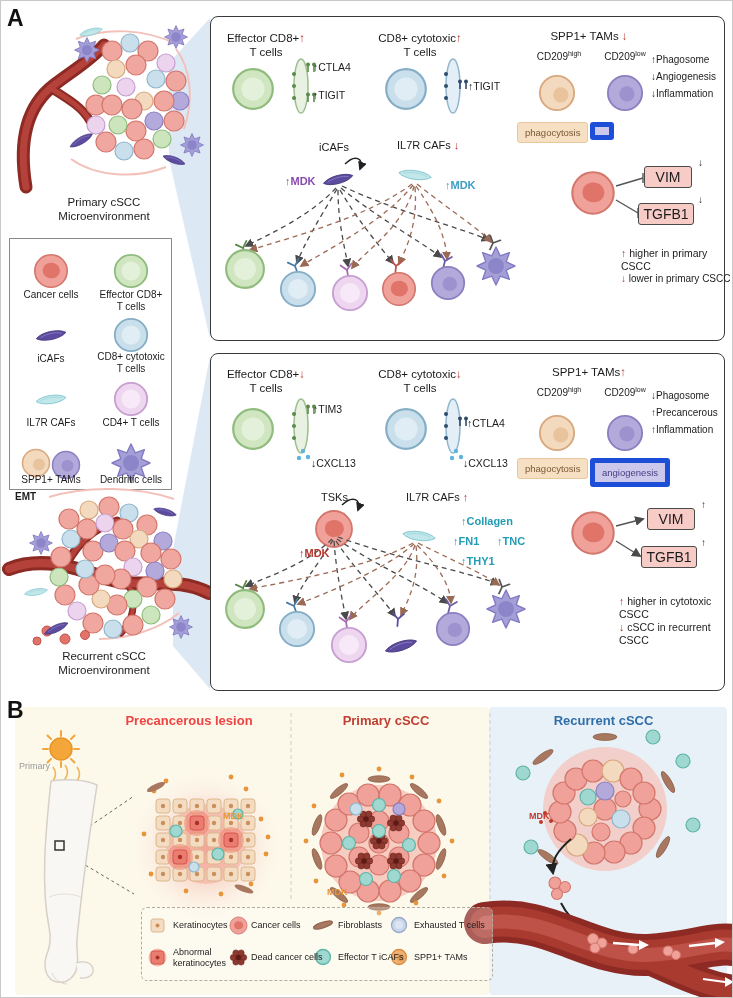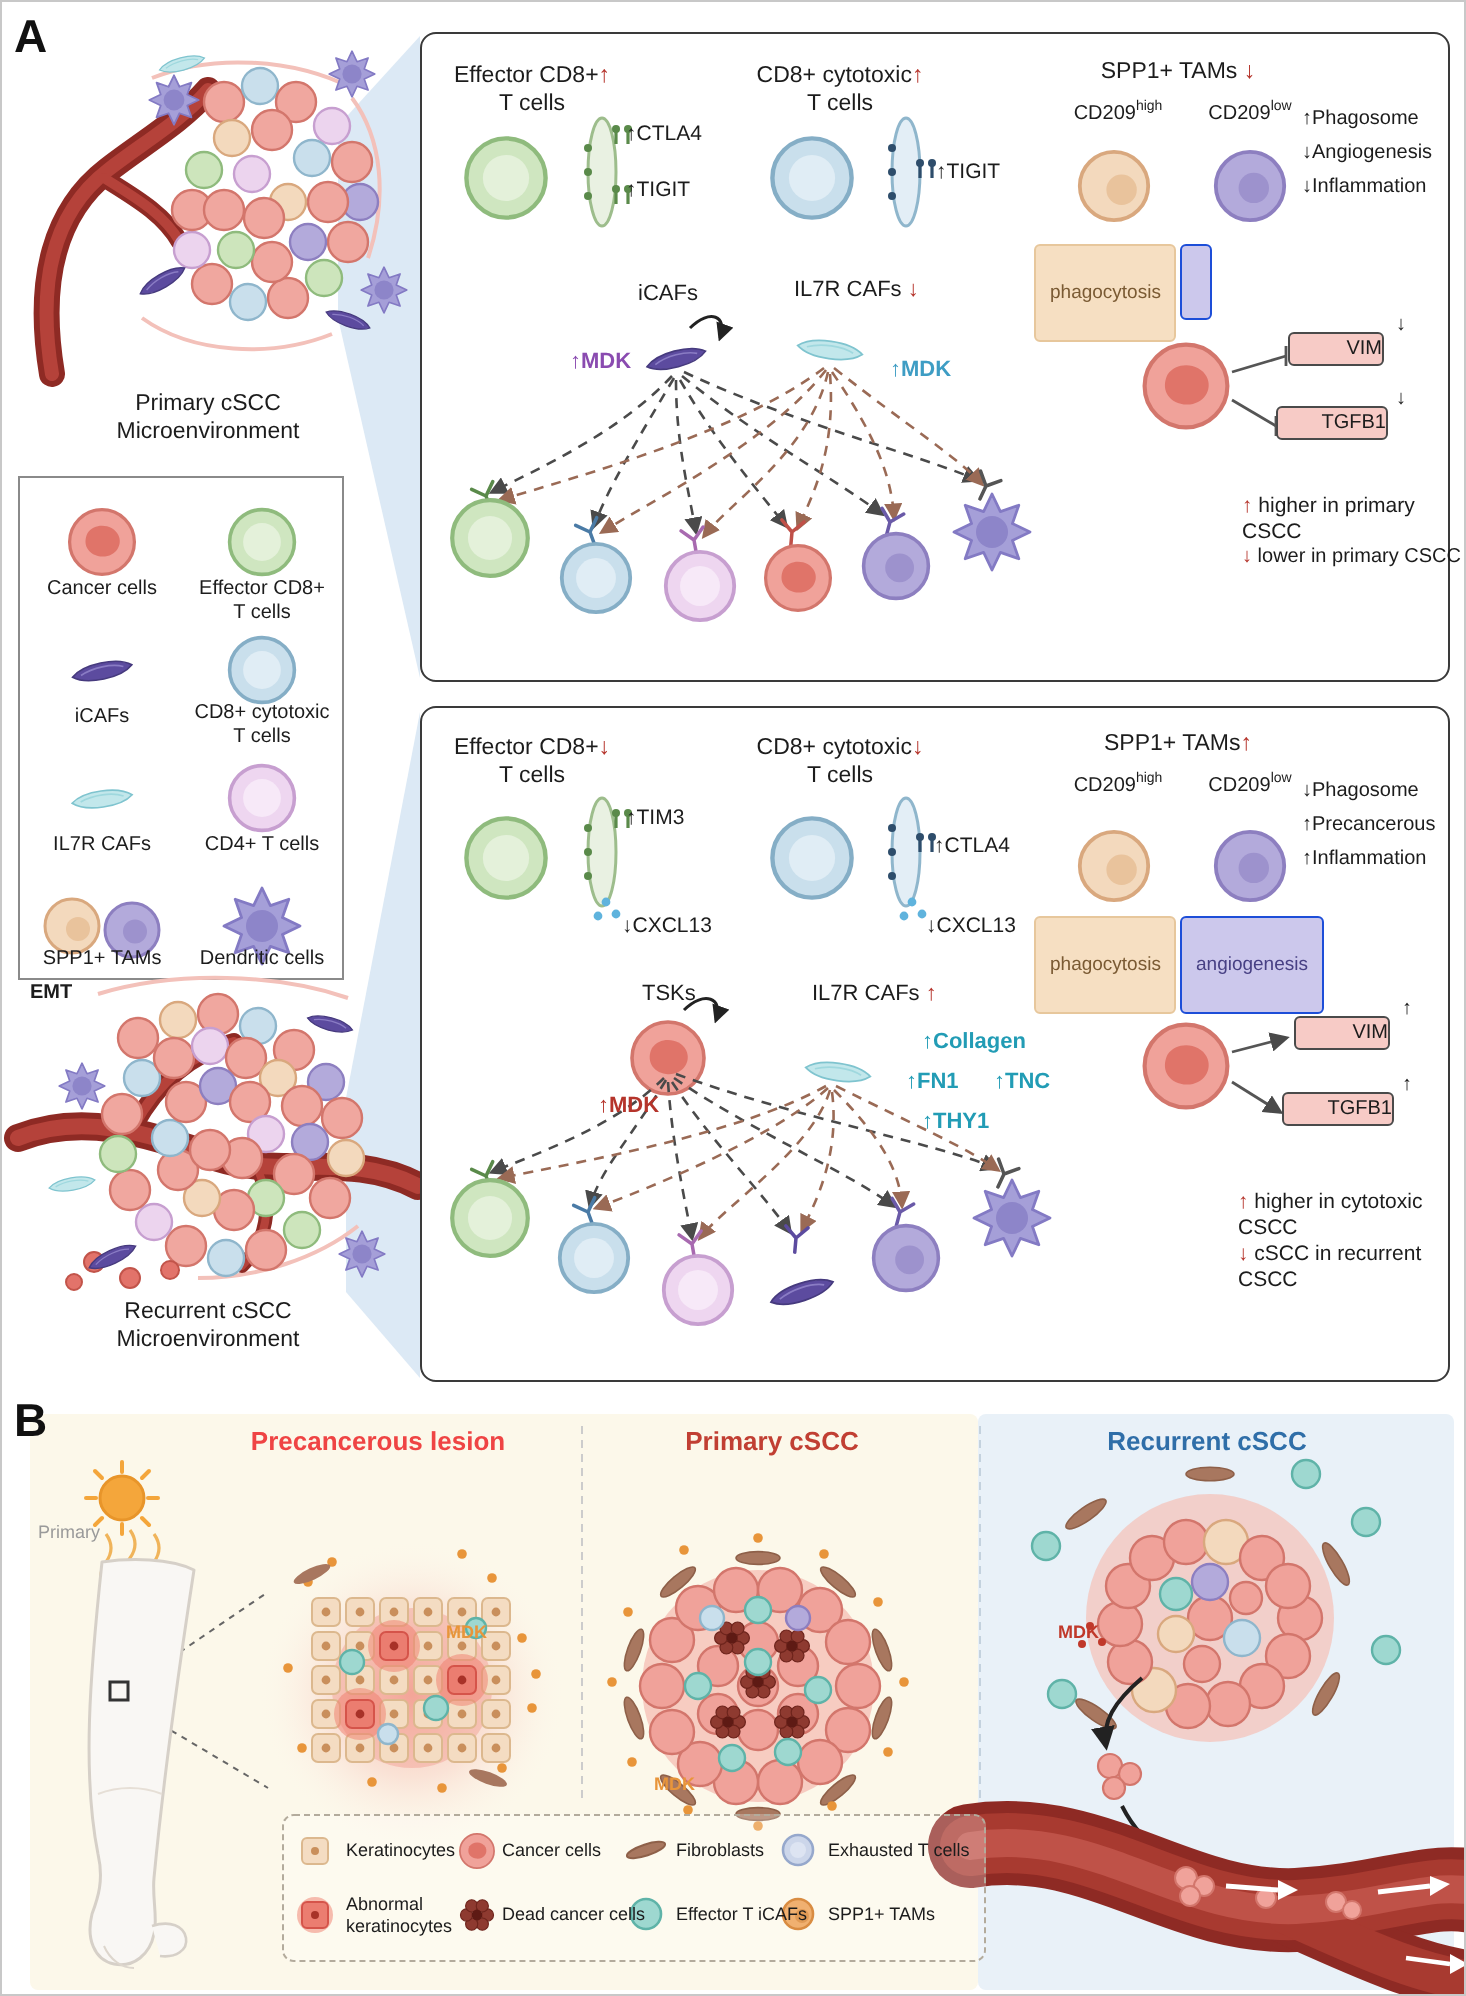--- a/index.html
+++ b/index.html
@@ -12,24 +12,24 @@
   .b{font-weight:700}
   .red{color:#b5342b}
   .purpleT{color:#8a4bb0}
   .blueT{color:#3e9dc4}
   .tealT{color:#229cb5}
   .orangeT{color:#e8953a}
   .grayT{color:#9a9a9a}
   .sup{font-size:7px;vertical-align:super}
   .panel-letter{position:absolute;z-index:4;font-size:23px;font-weight:800;color:#111}
   .panel-box{position:absolute;border:1.5px solid #3a3a3a;border-radius:8px;background:#fff;z-index:1}
-  .gene-box{position:absolute;z-index:3;text-align:right;font-size:10px;padding:2px 0;background:#f7cbc6;border:1.3px solid #4a4a4a;border-radius:3px;color:#1c1c1c}
-  .badge{position:absolute;z-index:3;font-size:9.5px;padding:18px 7px;border-radius:3px;white-space:nowrap}
+  .gene-box{position:absolute;z-index:3;text-align:center;font-size:14px;padding:2px 0;background:#f7cbc6;border:1.3px solid #4a4a4a;border-radius:3px;color:#1c1c1c}
+  .badge{position:absolute;z-index:3;font-size:9.5px;padding:4px 7px;border-radius:3px;white-space:nowrap}
   .badge-tan{background:#f6dfc2;color:#7a5a33;border:1px solid #e7c79c}
-  .badge-purple{background:#ccc8ec;color:#474084;border:1px solid #1d4ed8}
+  .badge-purple{background:#ccc8ec;color:#474084;border:5px solid #1d4ed8}
   .legend-a{position:absolute;border:1px solid #8a8a8a;background:#fff;z-index:1}
   .legend-b{position:absolute;border:1.3px dashed #b3ab9c;border-radius:6px;z-index:2;background:rgba(255,255,255,0.25)}
   .bg-yellow{position:absolute;background:#fcf8ea;border-radius:4px;z-index:0}
   .bg-blue{position:absolute;background:#e9f1f8;border-radius:4px;z-index:0}
 </style>
 </head>
 <body>
 
 <div id="root">
 

